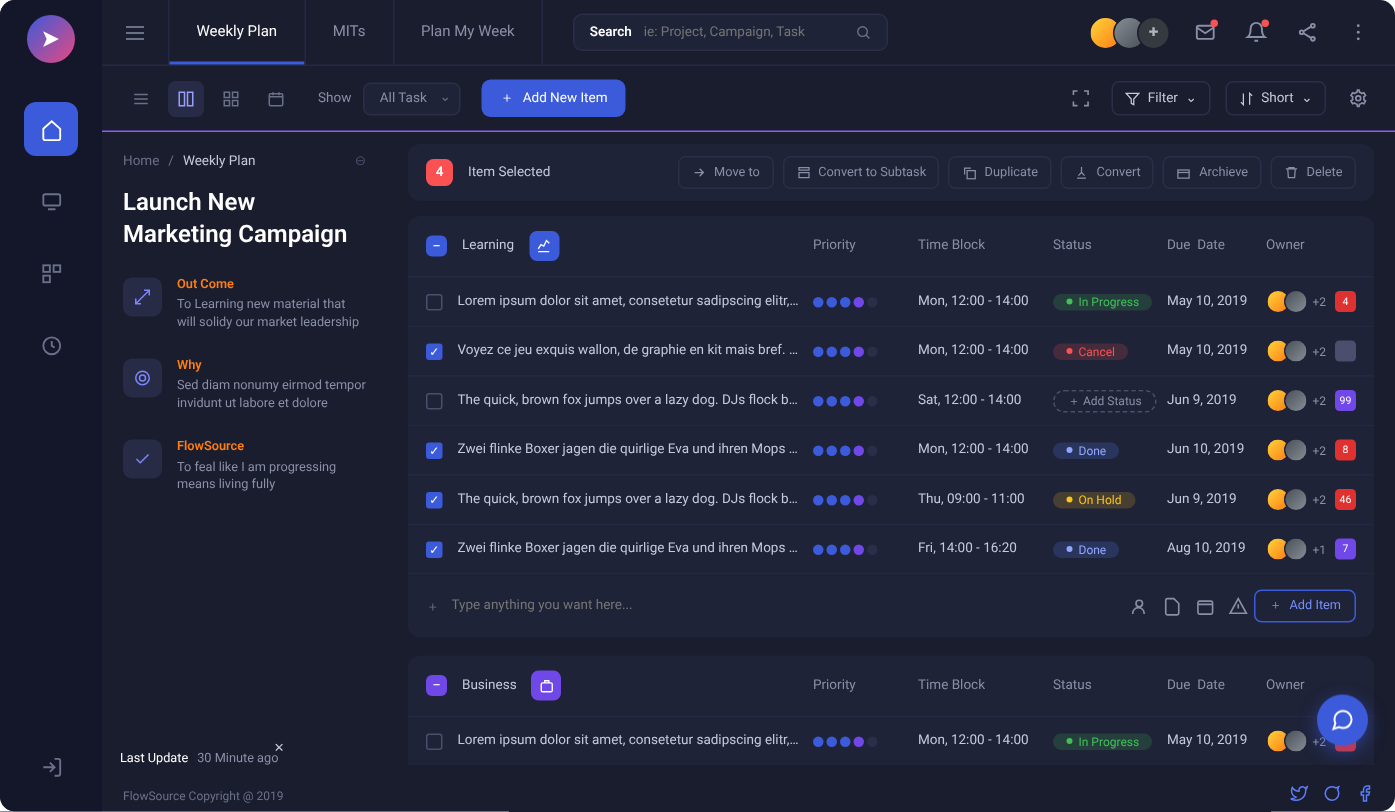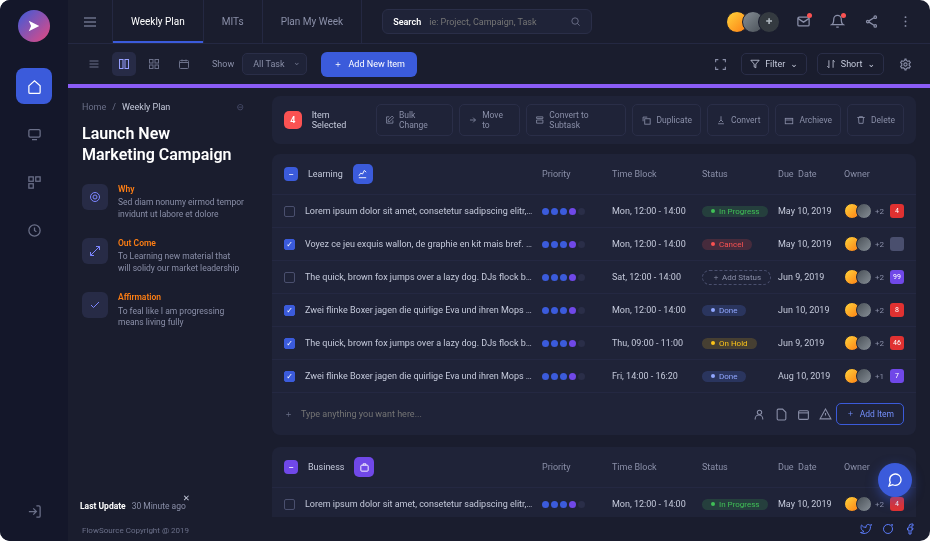--- a/index.html
+++ b/index.html
@@ -20,21 +20,21 @@
 .tab:last-child{border-right:1px solid #242842}
 .searchwrap{margin-left:20px;display:flex;align-items:center;background:#1f2338;border-radius:6px;padding:6px 10px;width:210px;border:1px solid #2a2e48}
 .searchwrap input{background:none;border:none;outline:none;color:#8a8fa8;font-size:9px;flex:1}
 .searchwrap .slbl{color:#fff;font-size:9px;font-weight:600;margin-right:8px}
 .top-right{margin-left:auto;display:flex;align-items:center;gap:12px}
 .avgroup{display:flex;align-items:center}
 .av{width:22px;height:22px;border-radius:50%;background:linear-gradient(135deg,#868e96,#495057);border:1px solid #1a1d2e;margin-left:-6px}
 .av.first{margin-left:0;background:linear-gradient(135deg,#ffd43b,#fd7e14)}
 .icobtn{width:22px;height:22px;display:flex;align-items:center;justify-content:center;color:#8a8fa8;cursor:pointer;position:relative}
 .dot{position:absolute;top:2px;right:2px;width:5px;height:5px;border-radius:50%;background:#fa5252}
-.toolbar{height:44px;display:flex;align-items:center;padding:0 14px;border-bottom:4px solid #8b5cf6}
+.toolbar{height:44px;display:flex;align-items:center;padding:0 14px;border-bottom:1px solid #8b5cf6}
 .viewbtns{display:flex;gap:6px}
 .vbtn{width:24px;height:24px;border-radius:5px;display:flex;align-items:center;justify-content:center;color:#6b7089;cursor:pointer}
 .vbtn.active{background:#272b46;color:#97a0ff}
 .showsel{margin-left:16px;display:flex;align-items:center;gap:8px;font-size:9px;color:#8a8fa8}
 .sel{background:#1f2338;border:1px solid #2a2e48;border-radius:5px;padding:5px 22px 5px 10px;font-size:9px;color:#8a8fa8;position:relative}
 .sel::after{content:"⌄";position:absolute;right:6px;top:3px;color:#6b7089}
 .addbtn{margin-left:14px;background:#3b5bdb;color:#fff;border:none;border-radius:6px;padding:6px 12px;font-size:9px;display:flex;align-items:center;gap:6px;cursor:pointer}
 .tool-right{margin-left:auto;display:flex;align-items:center;gap:10px}
 .pill{display:flex;align-items:flex-end;gap:5px;font-size:9px;color:#c5cadb;padding:5px 8px;border:1px solid #2a2e48;border-radius:5px;cursor:pointer}
 .content{flex:1;display:flex;overflow:hidden}
@@ -42,21 +42,21 @@
 .crumb{font-size:9px;color:#6b7089;display:flex;align-items:center;gap:6px}
 .crumb .cur{color:#c5cadb}
 .pgtitle{font-size:16px;font-weight:600;color:#fff;margin-top:12px;line-height:1.3}
 .meta{margin-top:18px;display:flex;flex-direction:column;gap:18px}
 .metarow{display:flex;gap:10px}
 .mico{width:26px;height:26px;border-radius:6px;background:#272b46;display:flex;align-items:center;justify-content:center;color:#7c85ff;flex-shrink:0}
 .mtxt{font-size:8.5px;line-height:1.35}
 .mlbl{color:#fd7e14;font-weight:600;margin-bottom:2px}
 .mdesc{color:#8a8fa8}
 .side-bottom{position:absolute;bottom:30px;left:80px;font-size:8.5px;color:#8a8fa8}
-.side-bottom b{color:#fff;font-weight:700;margin-right:6px}
+.side-bottom b{color:#fff;font-weight:400;margin-right:6px}
 .closex{position:absolute;top:-8px;right:-4px;color:#c5cadb;cursor:pointer}
 .board{flex:1;padding:8px 14px;overflow-y:auto;scrollbar-width:none}
 .selbar{background:#1f2338;border-radius:8px;padding:8px 12px;display:flex;align-items:center;gap:10px;margin-bottom:10px}
 .selcount{width:18px;height:18px;border-radius:5px;background:#fa5252;color:#fff;font-size:9px;display:flex;align-items:center;justify-content:center;font-weight:600}
 .sellbl{font-size:9px;color:#c5cadb}
 .selacts{margin-left:auto;display:flex;gap:6px}
 .sact{font-size:8.5px;color:#8a8fa8;padding:5px 8px;border:1px solid #2a2e48;border-radius:5px;display:flex;align-items:center;gap:5px;cursor:pointer}
 .grouphdr{background:#1f2338;border-radius:8px 8px 0 0;padding:10px 12px;display:flex;align-items:center;font-size:9px;color:#c5cadb}
 .ghleft{display:flex;align-items:center;gap:10px}
 .gtoggle{width:14px;height:14px;border-radius:4px;background:#3b5bdb;color:#fff;display:flex;align-items:center;justify-content:center;font-size:10px}
@@ -272,65 +272,59 @@
           <span>Home</span>
             <span>/</span>
             <span class="cur">Weekly Plan</span>
           <span style="margin-left:auto;color:#4a4f6e">⊖</span>
         </div>
         <div class="pgtitle">Launch New Marketing Campaign</div>
         <div class="meta">
           <div class="metarow">
             <div class="mico">
                 <svg width="12" height="12" viewBox="0 0 24 24" fill="none" stroke="currentColor" stroke-width="2">
+                  <path d="M14 3h7v7M10 21H3v-7M21 3l-9 9M3 21l9-9"></path>
+                </svg>
+              </div>
+            <div class="mtxt">
+                <div class="mlbl">Out Come</div>
+                <div class="mdesc">To Learning new material that will solidy our market leadership</div>
+              </div>
+          </div>
+          <div class="metarow">
+            <div class="mico">
+                <svg width="12" height="12" viewBox="0 0 24 24" fill="none" stroke="currentColor" stroke-width="2">
                   <circle cx="12" cy="12" r="9"></circle>
                   <circle cx="12" cy="12" r="4"></circle>
                 </svg>
               </div>
             <div class="mtxt">
                 <div class="mlbl">Why</div>
                 <div class="mdesc">Sed diam nonumy eirmod tempor invidunt ut labore et dolore</div>
-              </div>
-          </div>
-          <div class="metarow">
-            <div class="mico">
-                <svg width="12" height="12" viewBox="0 0 24 24" fill="none" stroke="currentColor" stroke-width="2">
-                  <path d="M14 3h7v7M10 21H3v-7M21 3l-9 9M3 21l9-9"></path>
-                </svg>
-              </div>
-            <div class="mtxt">
-                <div class="mlbl">Out Come</div>
-                <div class="mdesc">To Learning new material that will solidy our market leadership</div>
               </div>
           </div>
           <div class="metarow">
             <div class="mico">
                 <svg width="12" height="12" viewBox="0 0 24 24" fill="none" stroke="currentColor" stroke-width="2">
                   <path d="M20 6L9 17l-5-5"></path>
                 </svg>
               </div>
             <div class="mtxt">
-                <div class="mlbl">Affirmation</div>
+                <div class="mlbl">FlowSource</div>
                 <div class="mdesc">To feal like I am progressing means living fully</div>
               </div>
           </div>
         </div>
       </div>
 
       <div class="board" id="board">
           <div class="selbar">
             <div class="selcount">4</div>
             <div class="sellbl">Item Selected</div>
             <div class="selacts">
-              <div class="sact">
-                <svg width="10" height="10" viewBox="0 0 24 24" fill="none" stroke="currentColor" stroke-width="2">
-                  <path d="M11 4H4v16h16v-7M18 2l4 4-10 10H8v-4L18 2z"></path>
-                </svg>
-                <span>Bulk Change</span>
-              </div>
               <div class="sact">
                 <svg width="10" height="10" viewBox="0 0 24 24" fill="none" stroke="currentColor" stroke-width="2">
                   <path d="M5 12h14M13 6l6 6-6 6"></path>
                 </svg>
                 <span>Move to</span>
               </div>
               <div class="sact">
                 <svg width="10" height="10" viewBox="0 0 24 24" fill="none" stroke="currentColor" stroke-width="2">
                   <path d="M4 4h16v4H4zM4 12h16v8H4z"></path>
                 </svg>

